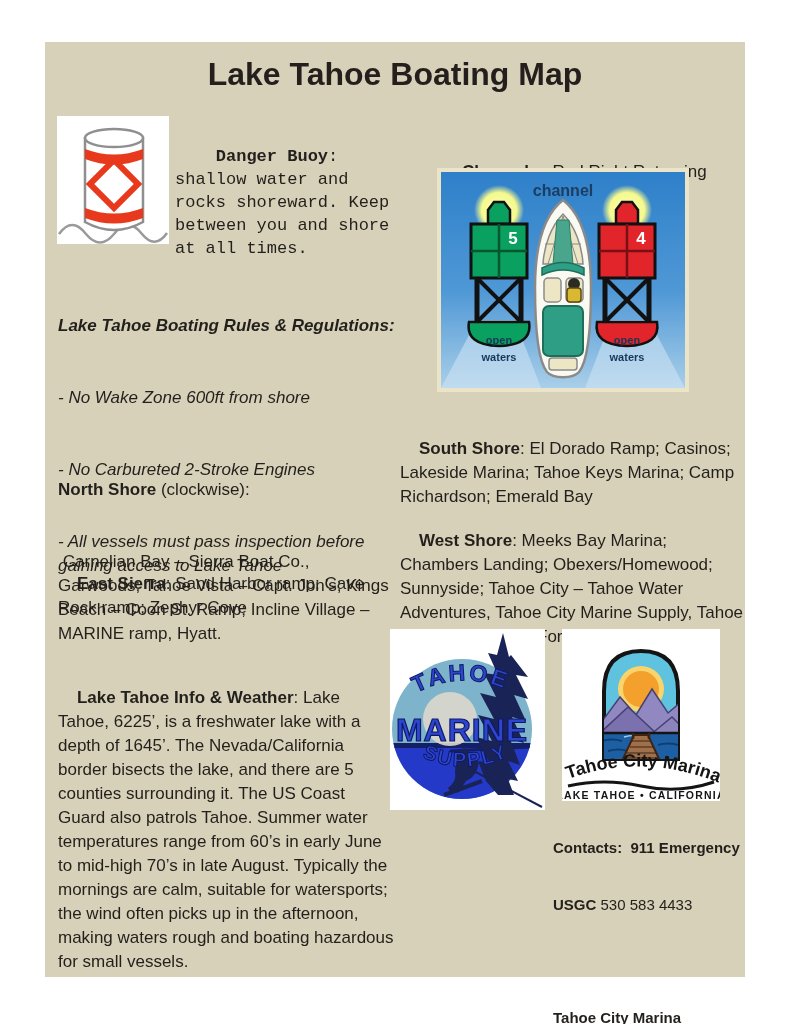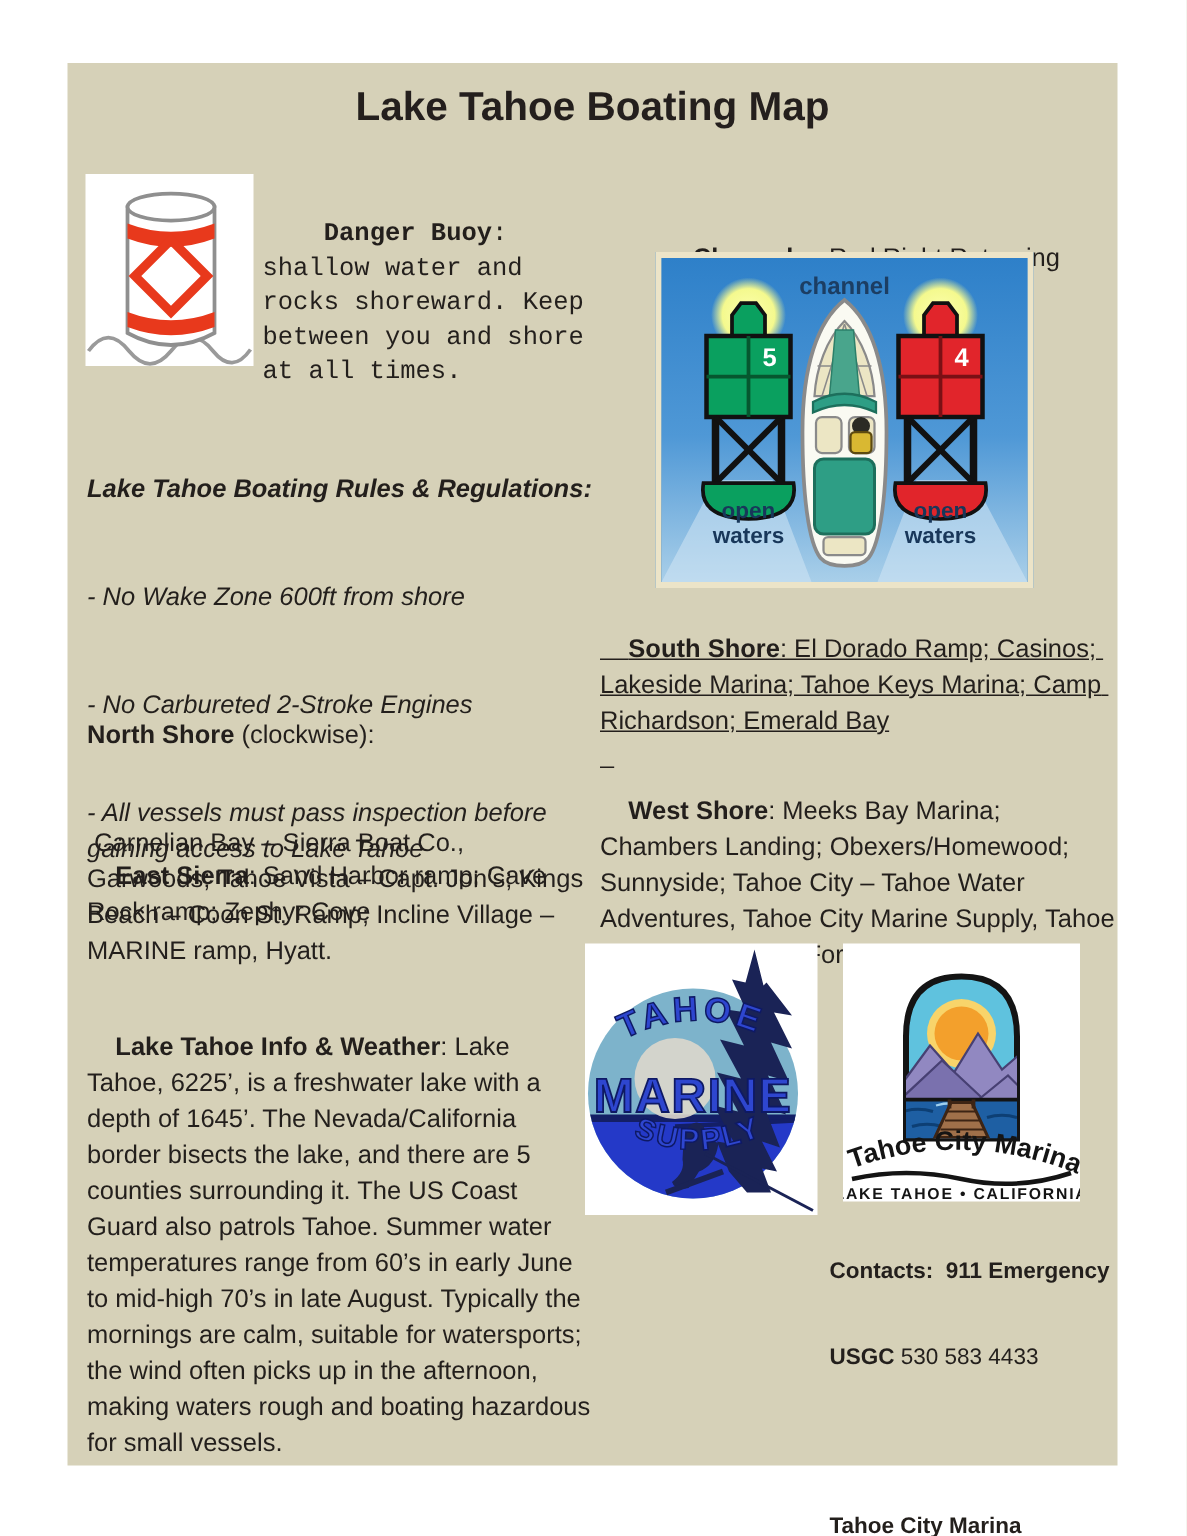--- a/index.html
+++ b/index.html
@@ -3,21 +3,21 @@
 <meta charset="utf-8">
 <style>
   * { margin:0; padding:0; box-sizing:border-box; }
   html,body { width:791px; height:1024px; background:#ffffff; font-family:"Liberation Sans", sans-serif; }
   .panel {
     position:absolute; left:45px; top:42px; width:700px; height:935px;
     background:#d6d1b8; color:#231f1c;
   }
   .title {
     position:absolute; left:0; top:14px; width:100%;
-    text-align:center; font-size:27px; font-weight:bold; color:#241f1d;
+    text-align:center; font-size:32px; font-weight:bold; color:#241f1d;
   }
   .txt { font-size:17px; line-height:24px; white-space:pre-wrap; }
   .b { font-weight:bold; }
   .abs { position:absolute; }
 
   
   .buoy-box { left:12px; top:74px; width:112px; height:128px; background:#ffffff; }
   .danger-text { left:130px; top:80px; width:215px; line-height:23px;font-family:Liberation Mono, monospace; }
 
   
@@ -26,22 +26,22 @@
   .east  { left:13px; top:506px; width:338px; }
   .info  { left:13px; top:620px; width:336px; }
 
   
   .channels-head { left:398px; top:94px; width:300px; }
   .diagram {
     left:392px; top:126px; width:252px; height:224px;
     background:#2e80c9; border:4px solid #ece4c8;
   }
   .diagram .overlay { position:absolute; color:#18375a; font-weight:bold; text-align:center; }
-  .open-waters { font-size:15px; line-height:17px; white-space:pre-line; }
-  .south { left:355px; top:355px; width:348px;text-decoration:underline; }
+  .open-waters { font-size:11px; line-height:17px; white-space:pre-line; }
+  .south { left:355px; top:371px; width:348px; }
   .west  { left:355px; top:463px; width:350px; }
 
   .logo-box { background:#ffffff; }
   .marine-logo { left:345px; top:587px; width:155px; height:181px; }
   .marina-logo { left:517px; top:587px; width:158px; height:172px; }
 
   .contacts { left:508px; top:758px; width:210px; font-size:15px; line-height:19px; white-space:pre-wrap; }
   .contacts .grp { margin-top:18px; }
 </style>
 </head>

